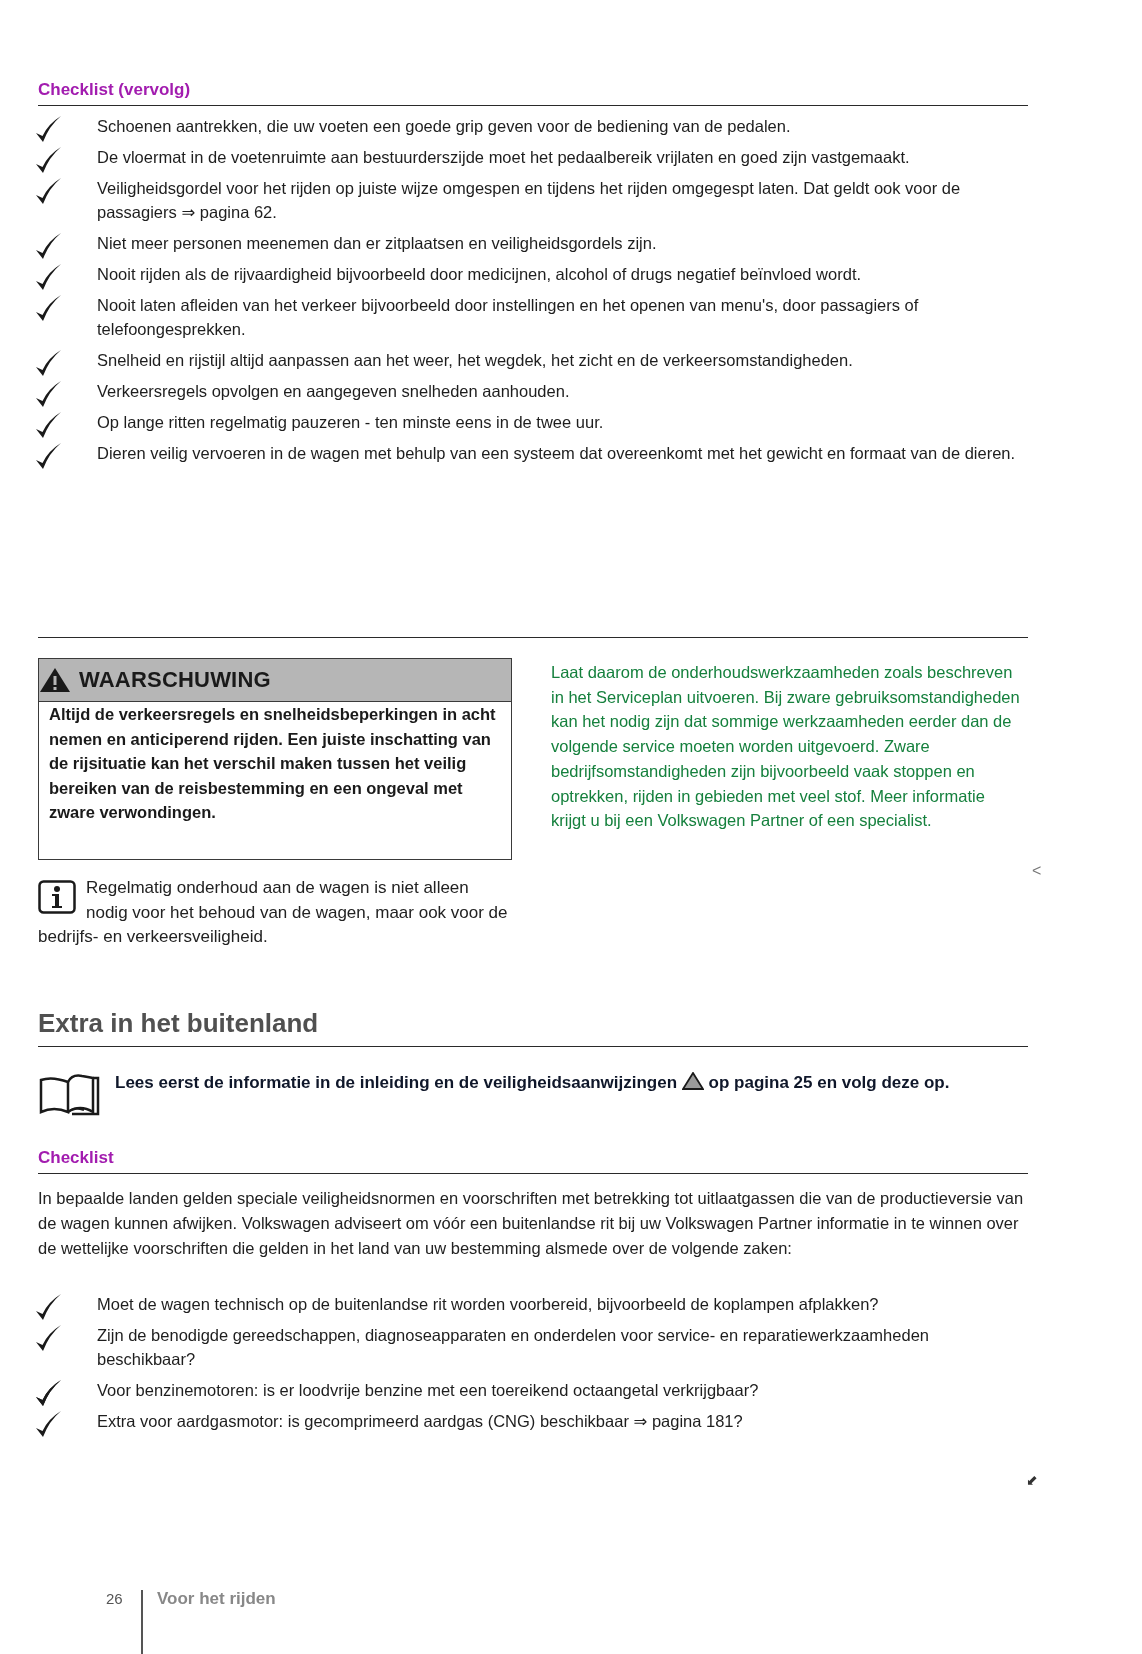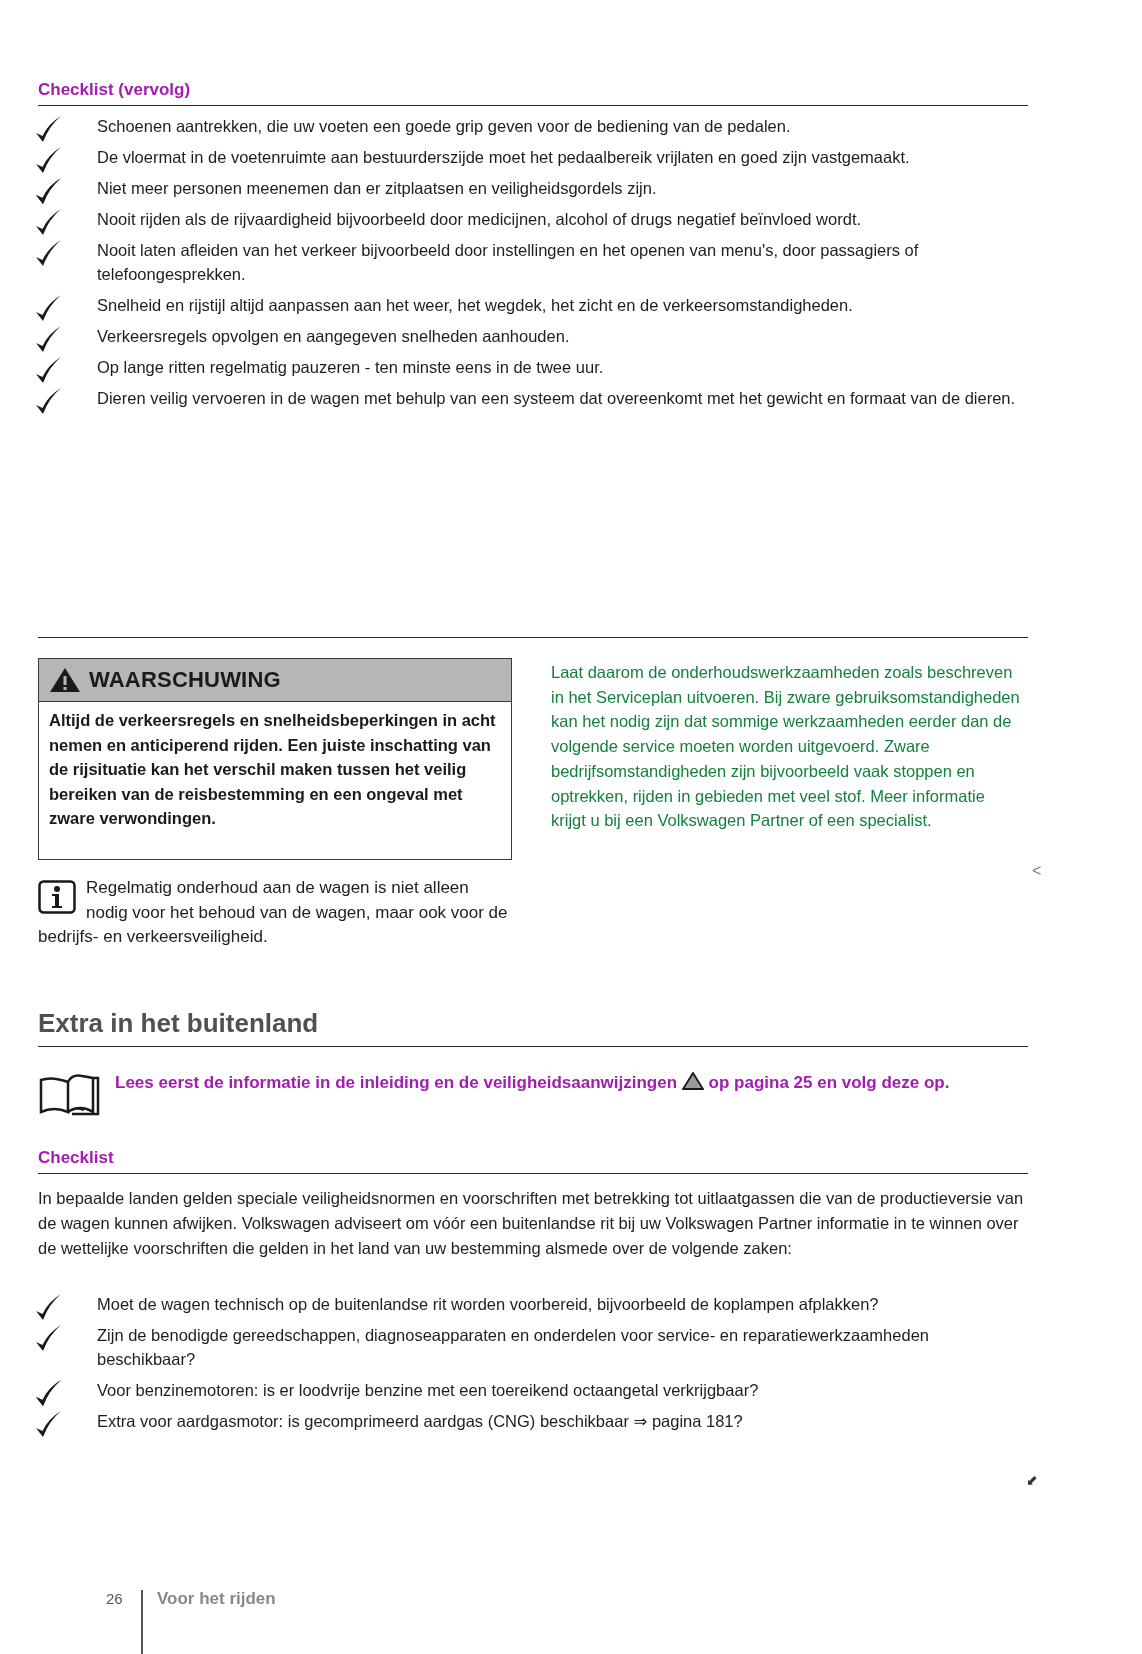--- a/index.html
+++ b/index.html
@@ -8,31 +8,31 @@
   .abs { position: absolute; }
   .sub-heading { font-size: 17px; font-weight: bold; color: #a21caf; }
   .rule { position: absolute; height: 0; border-top: 1.5px solid #2a2a2a; }
   .check-list { position: absolute; left: 33px; width: 990px; margin: 0; padding: 0; list-style: none; }
   .check-item { position: relative; padding-left: 64px; font-size: 16.5px; line-height: 24px; margin-bottom: 7px; }
   .check-icon { position: absolute; left: 0; top: 0; width: 30px; height: 32px; }
   .check-icon svg { width: 30px; height: 32px; }
   .warn-box { position: absolute; left: 38px; top: 658px; width: 472px; height: 200px;
               border: 1.5px solid #3a3a3a; background: #fff; }
   .warn-head { height: 42px; background: #b6b6b6; border-bottom: 1.5px solid #3a3a3a;
-               display: flex; align-items: center; padding-left: 10px; }
+               display: flex; align-items: center; }
   .warn-head .tri { width: 32px; height: 26px; margin-right: 8px; }
   .warn-title { font-size: 22px; font-weight: bold; color: #1a1a1a; letter-spacing: 0.2px; }
-  .warn-body { padding: 6px 10px 0 10px; font-size: 16.5px; font-weight: bold; line-height: 24.5px; color: #1a1a1a; }
+  .warn-body { padding: 0 10px 0 10px; font-size: 16.5px; font-weight: bold; line-height: 24.5px; color: #1a1a1a; }
   .info-note { position: absolute; left: 38px; top: 876px; width: 470px; font-size: 17px; line-height: 24.5px; color: #222; }
   .info-icon { float: left; width: 38px; height: 34px; margin: 4px 10px 0 0; }
   .right-col { position: absolute; left: 551px; top: 660px; width: 470px; font-size: 16.5px; line-height: 24.7px; color: #15803d; }
   .back-mark { position: absolute; left: 1032px; top: 862px; font-size: 16px; color: #777; }
   .end-mark { position: absolute; left: 1026px; top: 1472px; font-size: 14px; color: #333; }
   .section-title { position: absolute; left: 38px; top: 1008px; font-size: 26px; font-weight: bold; color: #505050; }
-  .book-note { position: absolute; left: 38px; top: 1070px; width: 990px; font-size: 17px; font-weight: bold; line-height: 25px; color: #a21caf; }
+  .book-note { position: absolute; left: 38px; top: 1070px; width: 990px; font-size: 17px; font-weight: bold; line-height: 25px; color: #0f172a; }
   .book-icon { position: absolute; left: 0; top: 2px; width: 64px; height: 46px; }
   .book-text { padding-left: 77px; }
   .inline-warn { display: inline-block; width: 22px; height: 18px; vertical-align: -2px; }
   .intro-para { position: absolute; left: 38px; top: 1186px; width: 990px; font-size: 16.5px; line-height: 24.8px; color: #222; }
   .footer-num { position: absolute; left: 106px; top: 1590px; font-size: 15px; color: #555; }
   .footer-bar { position: absolute; left: 141px; top: 1590px; width: 2px; height: 64px; background: #555; }
   .footer-title { position: absolute; left: 157px; top: 1589px; font-size: 17px; font-weight: bold; color: #888; }
 </style>
 </head>
 <body>
@@ -42,21 +42,21 @@
 
 <ul class="check-list" style="top:114px;">
   <li class="check-item"><span class="check-icon"><svg viewBox="0 0 30 32">
           <path d="M3 19 L10 28 Q16 12 28 2 Q15 10 9.5 22 Z" fill="#1a1a1a"></path>
         </svg></span><span>Schoenen aantrekken, die uw voeten een goede grip geven voor de bediening van de pedalen.</span></li>
   <li class="check-item"><span class="check-icon"><svg viewBox="0 0 30 32">
           <path d="M3 19 L10 28 Q16 12 28 2 Q15 10 9.5 22 Z" fill="#1a1a1a"></path>
         </svg></span><span>De vloermat in de voetenruimte aan bestuurderszijde moet het pedaalbereik vrijlaten en goed zijn vastgemaakt.</span></li>
   <li class="check-item"><span class="check-icon"><svg viewBox="0 0 30 32">
           <path d="M3 19 L10 28 Q16 12 28 2 Q15 10 9.5 22 Z" fill="#1a1a1a"></path>
-        </svg></span></li>
+        </svg></span><span>Veiligheidsgordel voor het rijden op juiste wijze omgespen en tijdens het rijden omgegespt laten. Dat geldt ook voor de passagiers ⇒ pagina 62.</span></li>
   <li class="check-item"><span class="check-icon"><svg viewBox="0 0 30 32">
           <path d="M3 19 L10 28 Q16 12 28 2 Q15 10 9.5 22 Z" fill="#1a1a1a"></path>
         </svg></span><span>Niet meer personen meenemen dan er zitplaatsen en veiligheidsgordels zijn.</span></li>
   <li class="check-item"><span class="check-icon"><svg viewBox="0 0 30 32">
           <path d="M3 19 L10 28 Q16 12 28 2 Q15 10 9.5 22 Z" fill="#1a1a1a"></path>
         </svg></span><span>Nooit rijden als de rijvaardigheid bijvoorbeeld door medicijnen, alcohol of drugs negatief beïnvloed wordt.</span></li>
   <li class="check-item"><span class="check-icon"><svg viewBox="0 0 30 32">
           <path d="M3 19 L10 28 Q16 12 28 2 Q15 10 9.5 22 Z" fill="#1a1a1a"></path>
         </svg></span><span>Nooit laten afleiden van het verkeer bijvoorbeeld door instellingen en het openen van menu's, door passagiers of telefoongesprekken.</span></li>
   <li class="check-item"><span class="check-icon"><svg viewBox="0 0 30 32">

